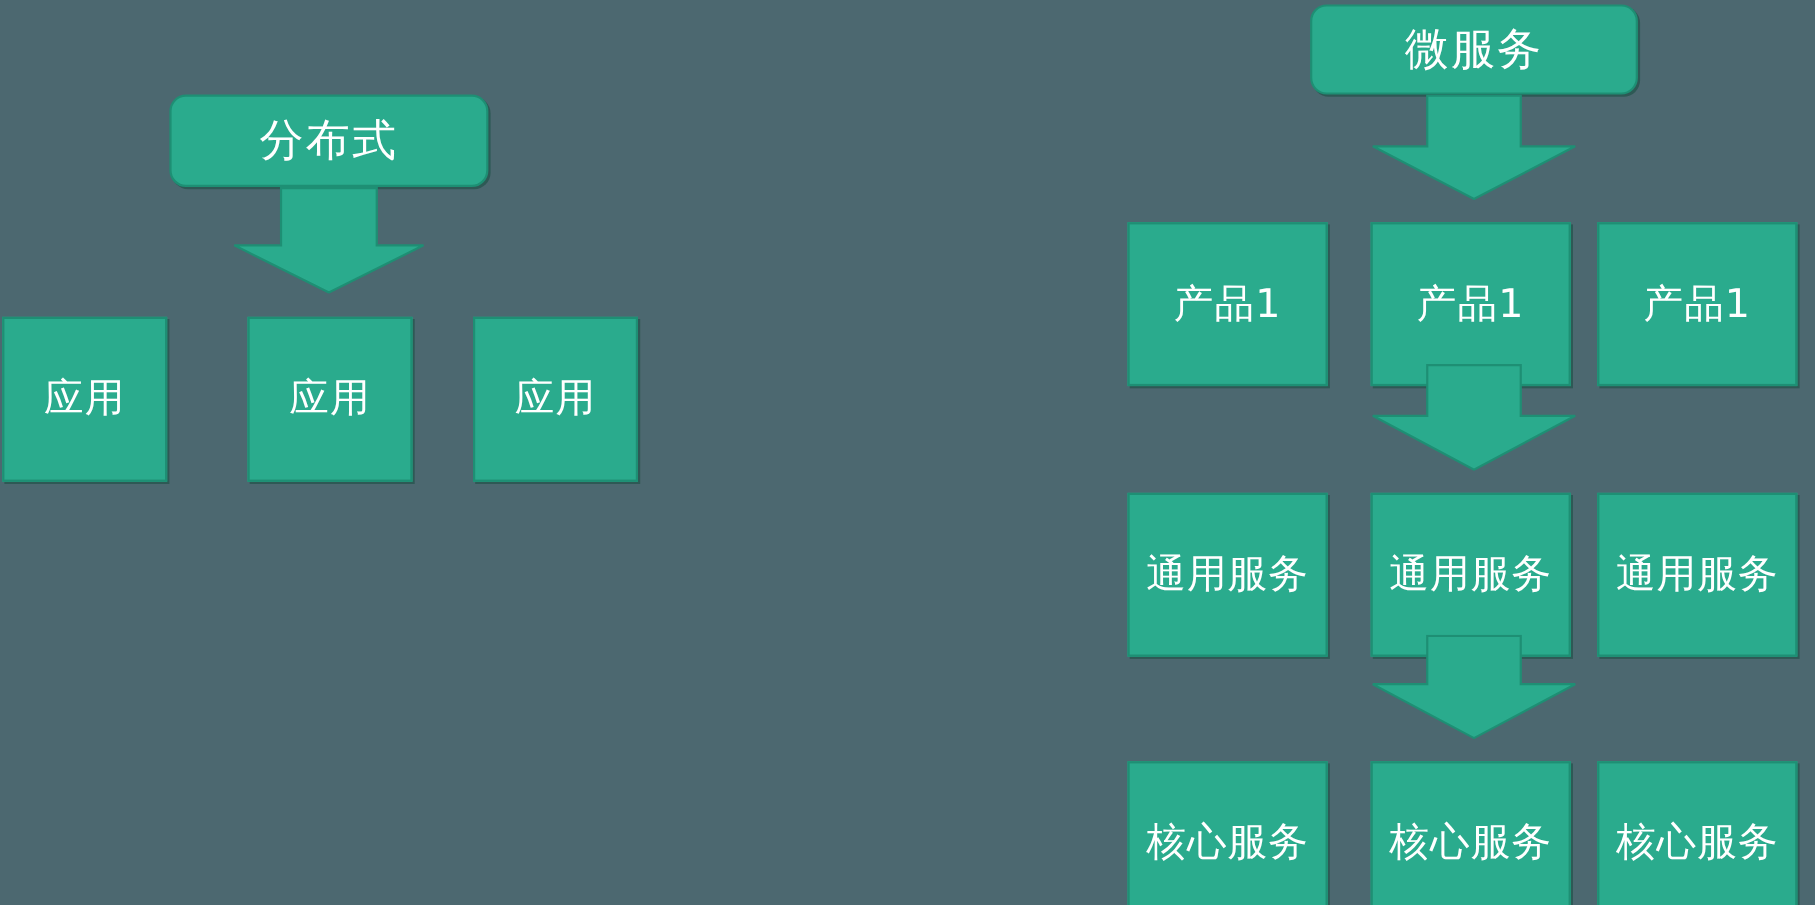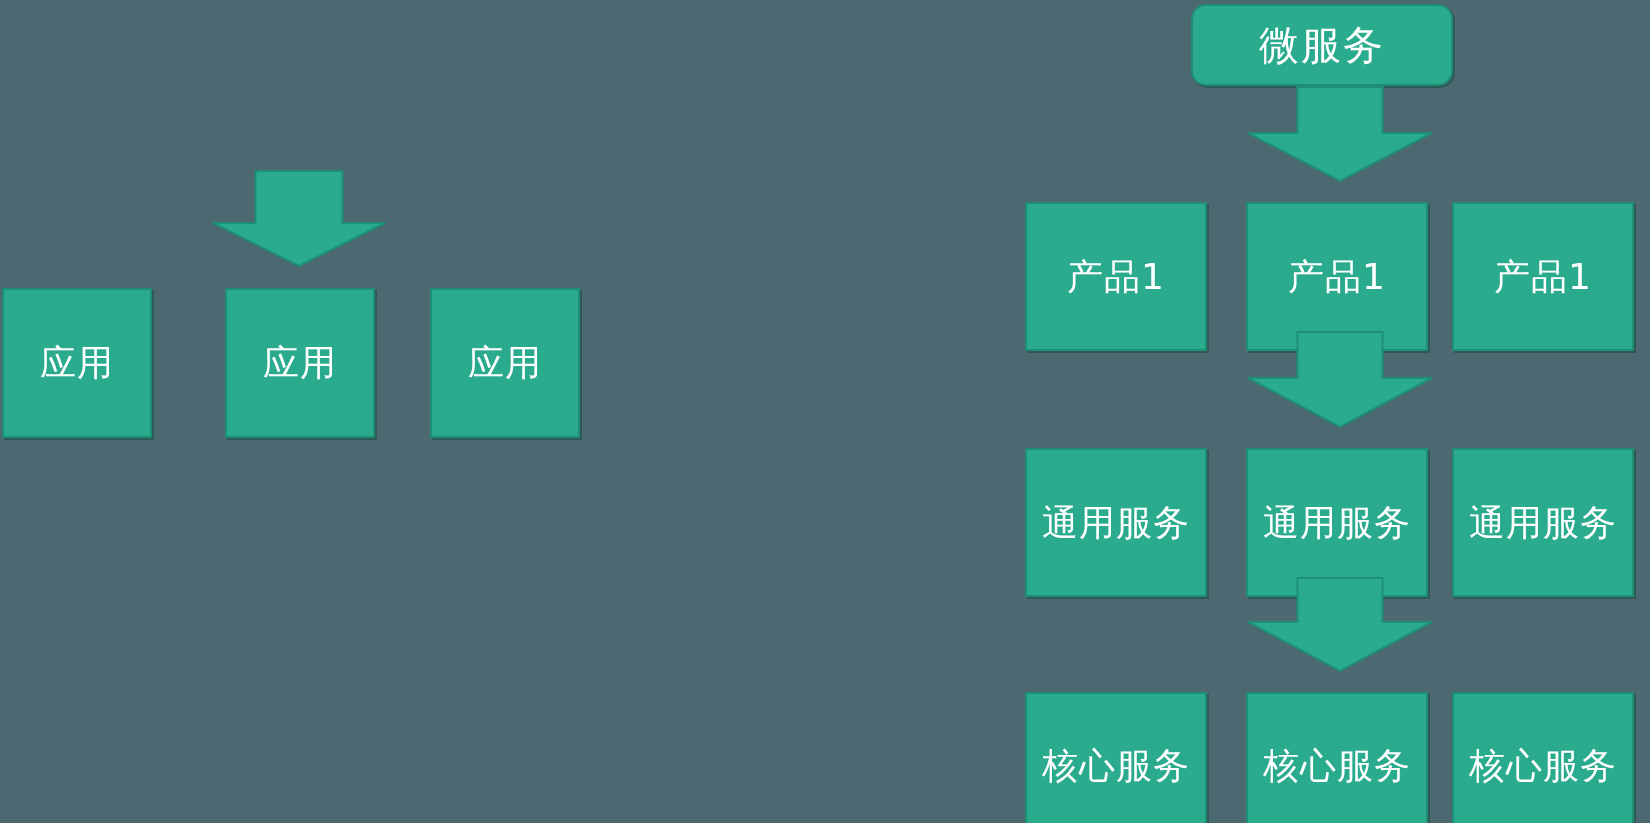--- a/index.html
+++ b/index.html
@@ -47,36 +47,39 @@
     fill:var(--fill);
     stroke:var(--edge);
     stroke-width:2;
   }
 </style>
 </head>
 <body>
 
 <div class="canvas">
 
+  <div class="shape root-shape" style="left:154px;top:86px;width:290px;height:84px;">
+    <span>分布式</span>
+  </div>
 
   <svg class="arrow" style="left:212px;top:170px;" width="174" height="97" viewBox="0 0 174 97">
     <polygon points="43.5,1 130.5,1 130.5,53 173,53 87,96 1,53 43.5,53"></polygon>
   </svg>
 
   <div class="shape sq" style="left:2px;top:268px;width:150px;height:150px;">
     <span>应用</span>
   </div>
   <div class="shape sq" style="left:225px;top:268px;width:150px;height:150px;">
     <span>应用</span>
   </div>
   <div class="shape sq" style="left:430px;top:268px;width:150px;height:150px;">
     <span>应用</span>
   </div>
 
-  <div class="shape root-shape" style="left:1191px;top:4px;width:262px;height:82px;">
+  <div class="shape root-shape" style="left:1191px;top:4px;width:298px;height:82px;">
     <span>微服务</span>
   </div>
 
   <svg class="arrow" style="left:1247px;top:86px;" width="186" height="96" viewBox="0 0 186 96">
     <polygon points="50.5,1 135.5,1 135.5,47 185,47 93,95 1,47 50.5,47"></polygon>
   </svg>
 
   <div class="shape sq" style="left:1025px;top:182px;width:182px;height:149px;">
     <span>产品1</span>
   </div>

